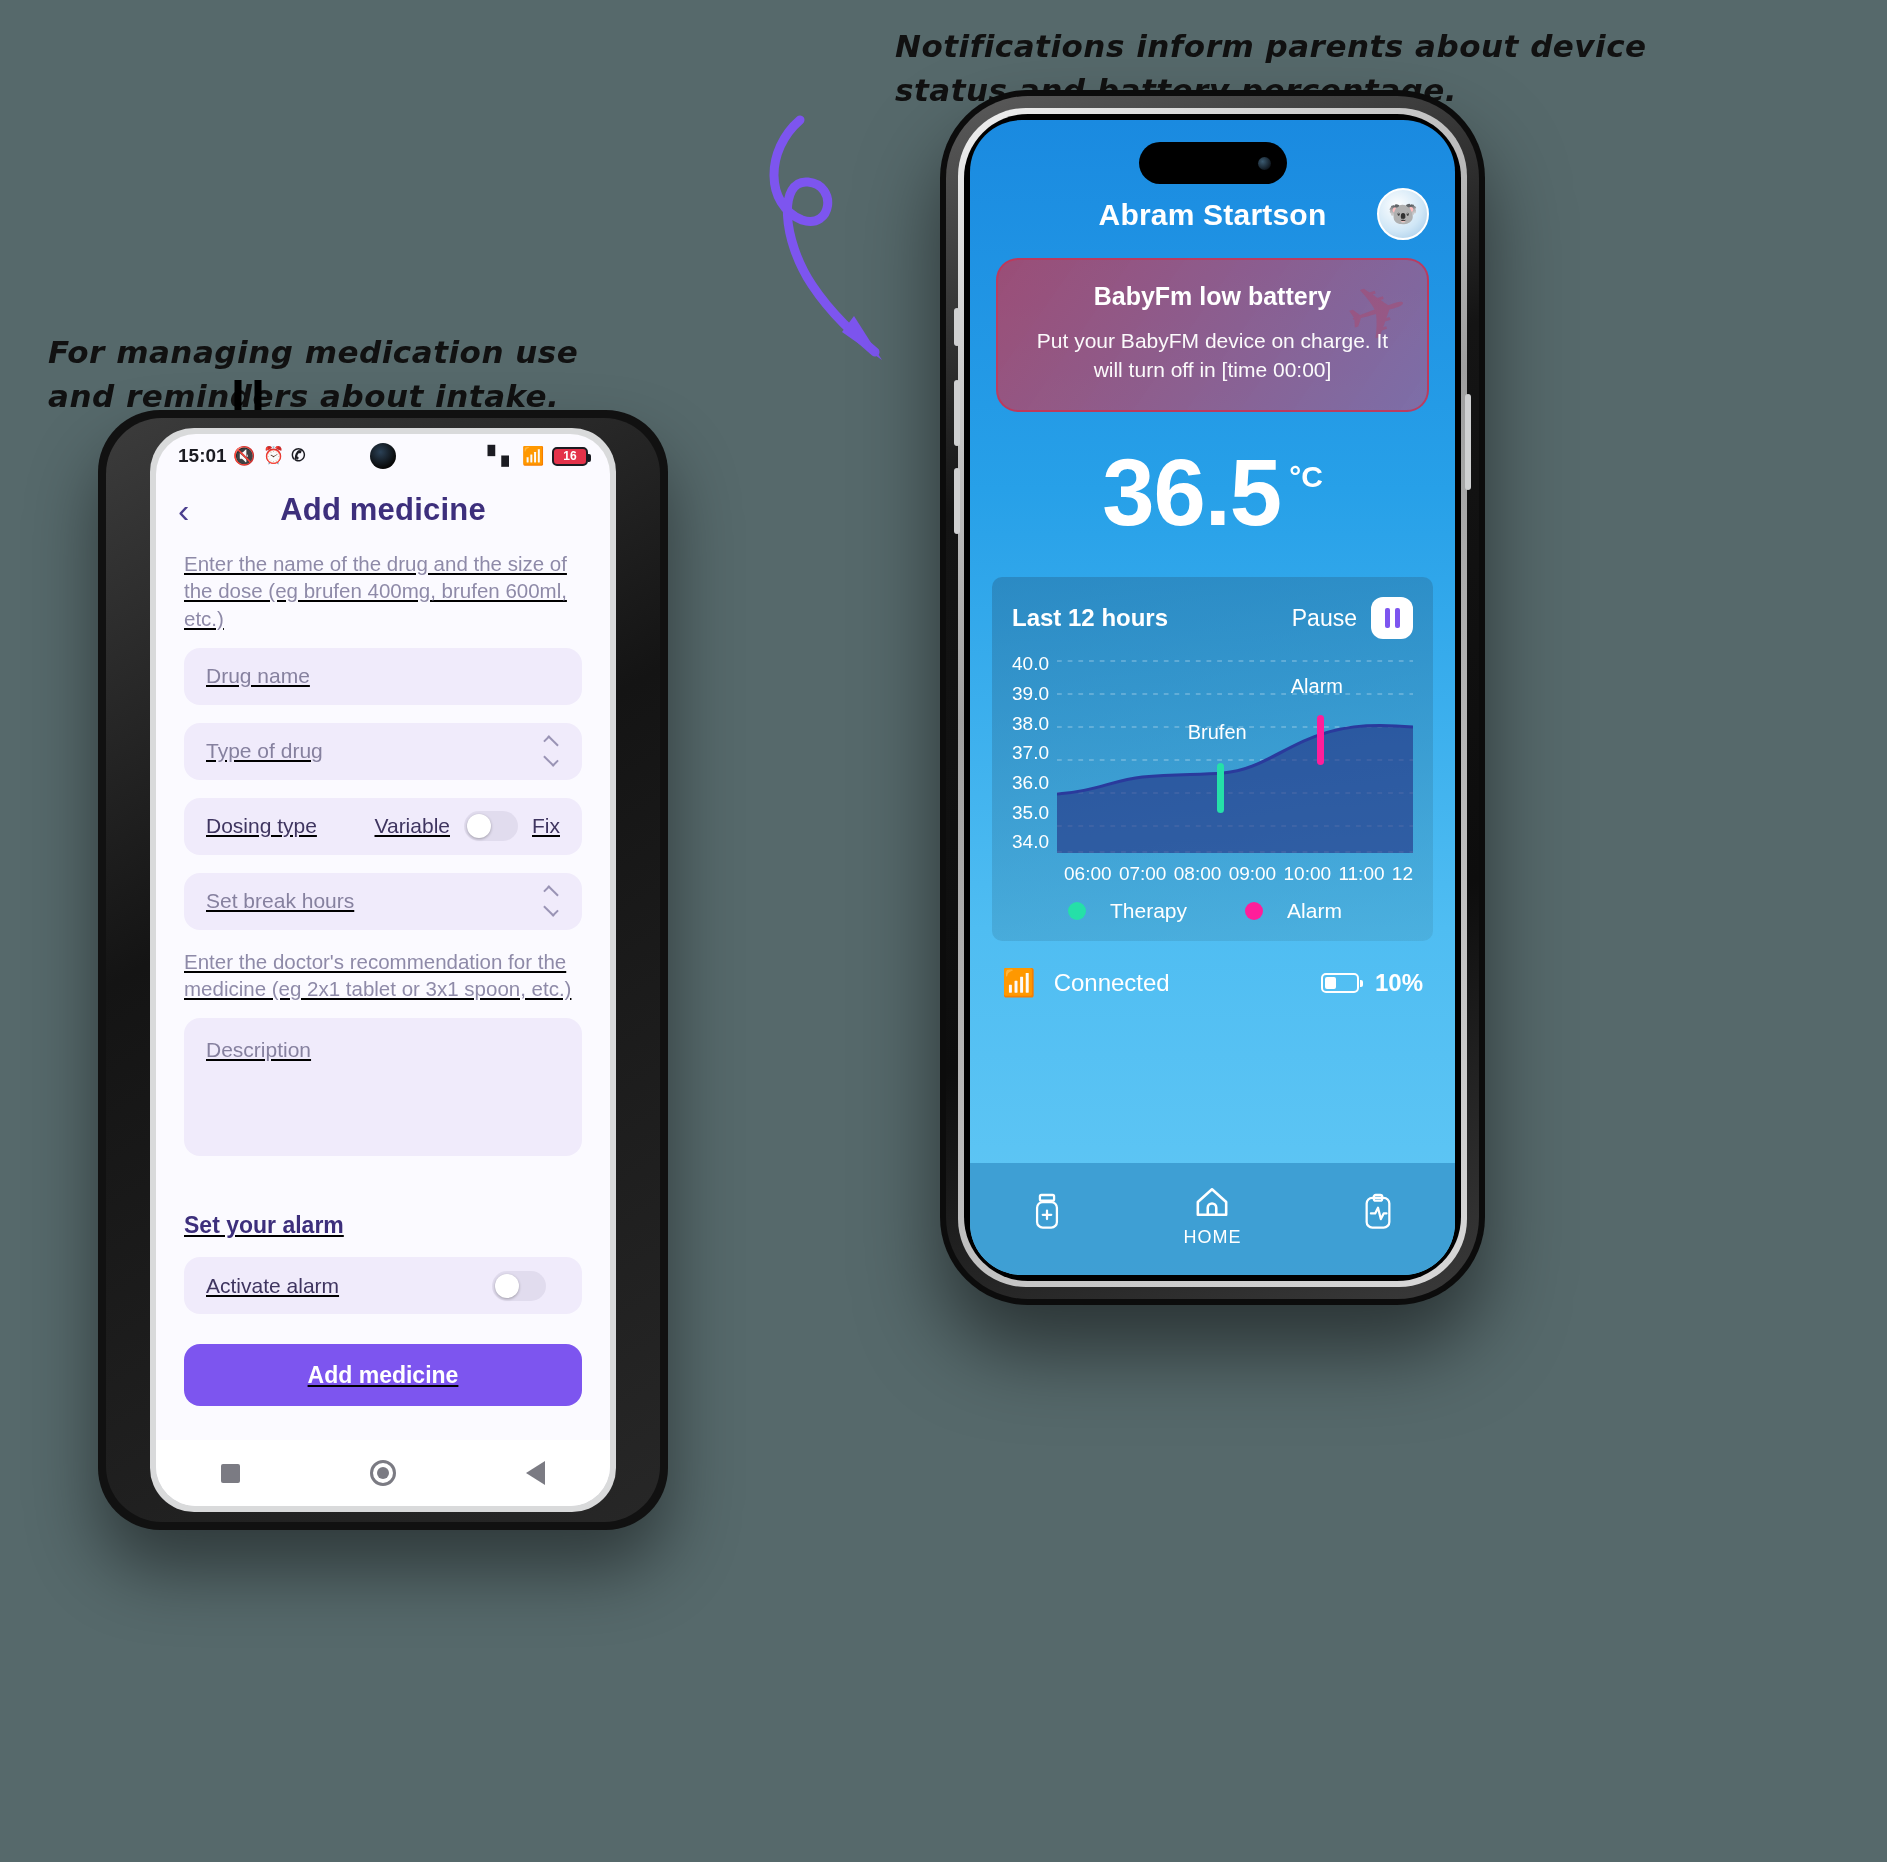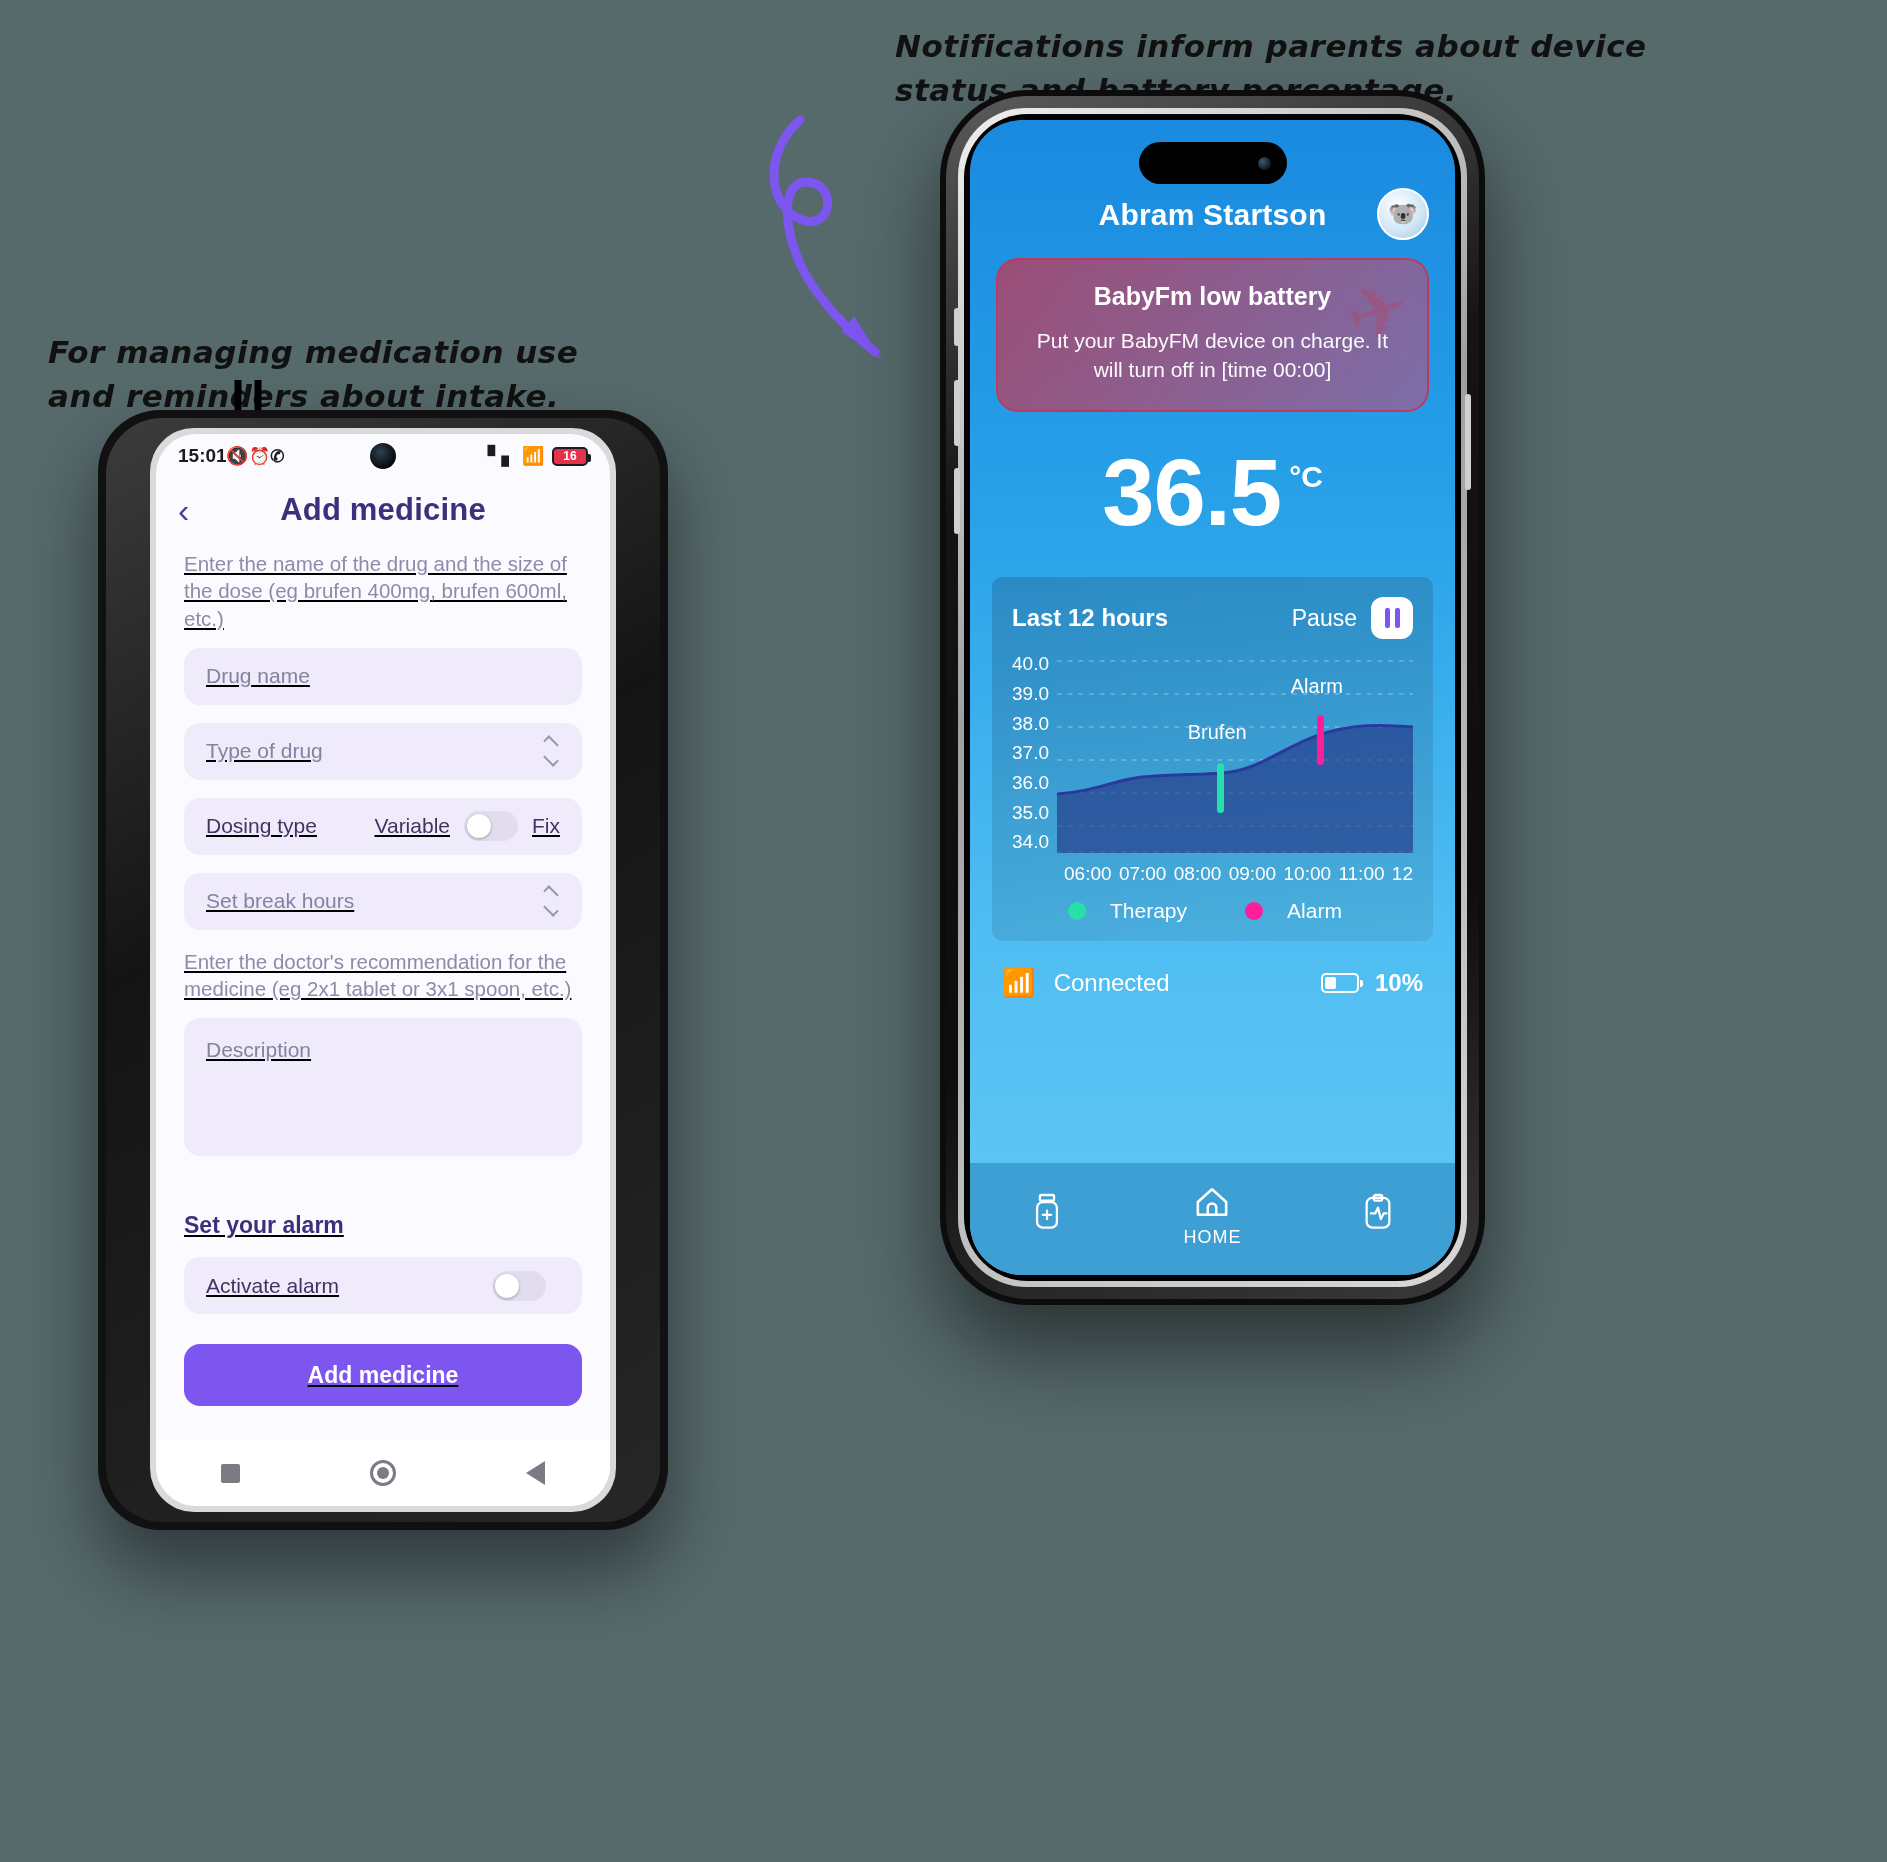--- a/index.html
+++ b/index.html
@@ -49,21 +49,21 @@
     background: #fbfaff;
     border-radius: 40px;
     overflow: hidden;
   }
   
   .and-status {
     height: 44px; display: flex; align-items: center;
     padding: 0 22px; position: relative;
     font-size: 19px; color: #1b1b22; font-weight: 600;
   }
-  .and-status .left { display: flex; align-items: center; }
+  .and-status .left { display: flex; align-items: flex-start; gap: 7px; }
   .and-status .right { position: absolute; right: 22px; display: flex; align-items: center; gap: 7px; }
   .and-punch {
     position: absolute; left: 50%; transform: translateX(-50%);
     width: 26px; height: 26px; border-radius: 50%;
     background: radial-gradient(circle at 40% 35%, #2b4156, #080808 70%);
   }
   .bat-and {
     width: 36px; height: 19px; border: 2px solid #1b1b22; border-radius: 5px;
     position: relative; display: flex; align-items: center; justify-content: center;
     font-size: 12px; font-weight: 700; color: #fff; background: #e4324a;

